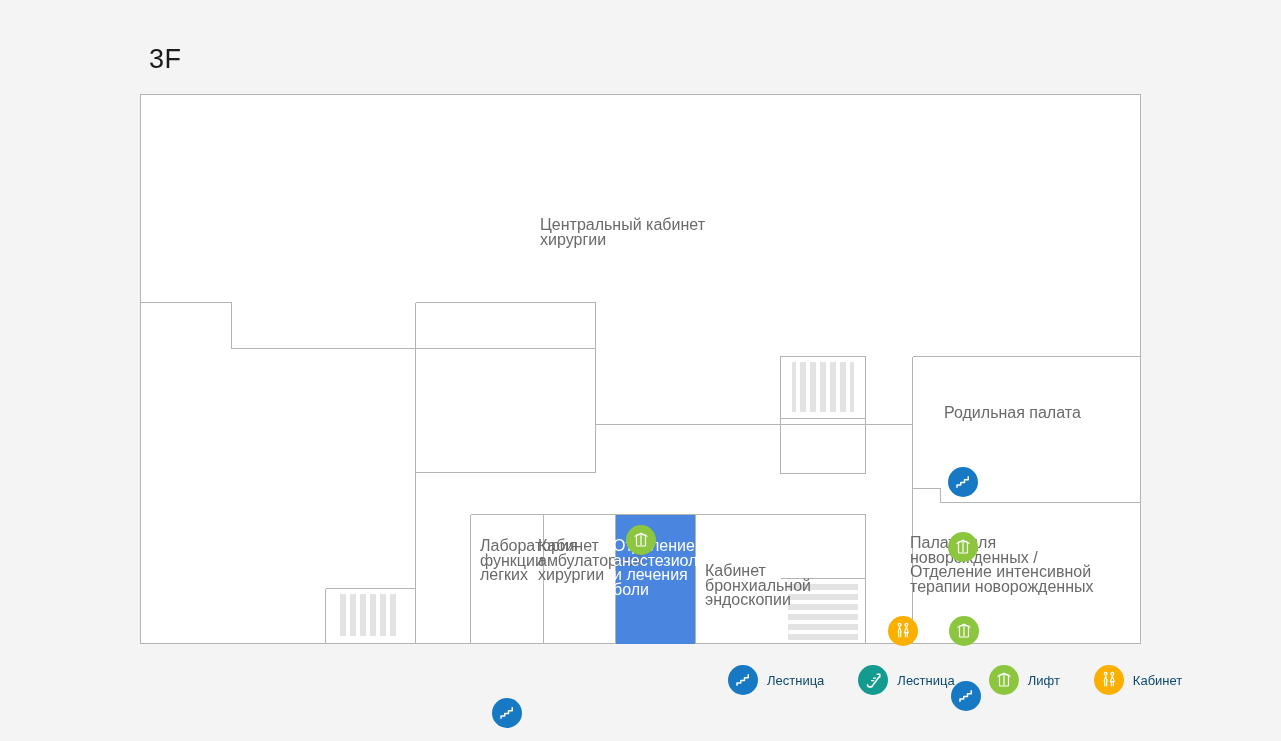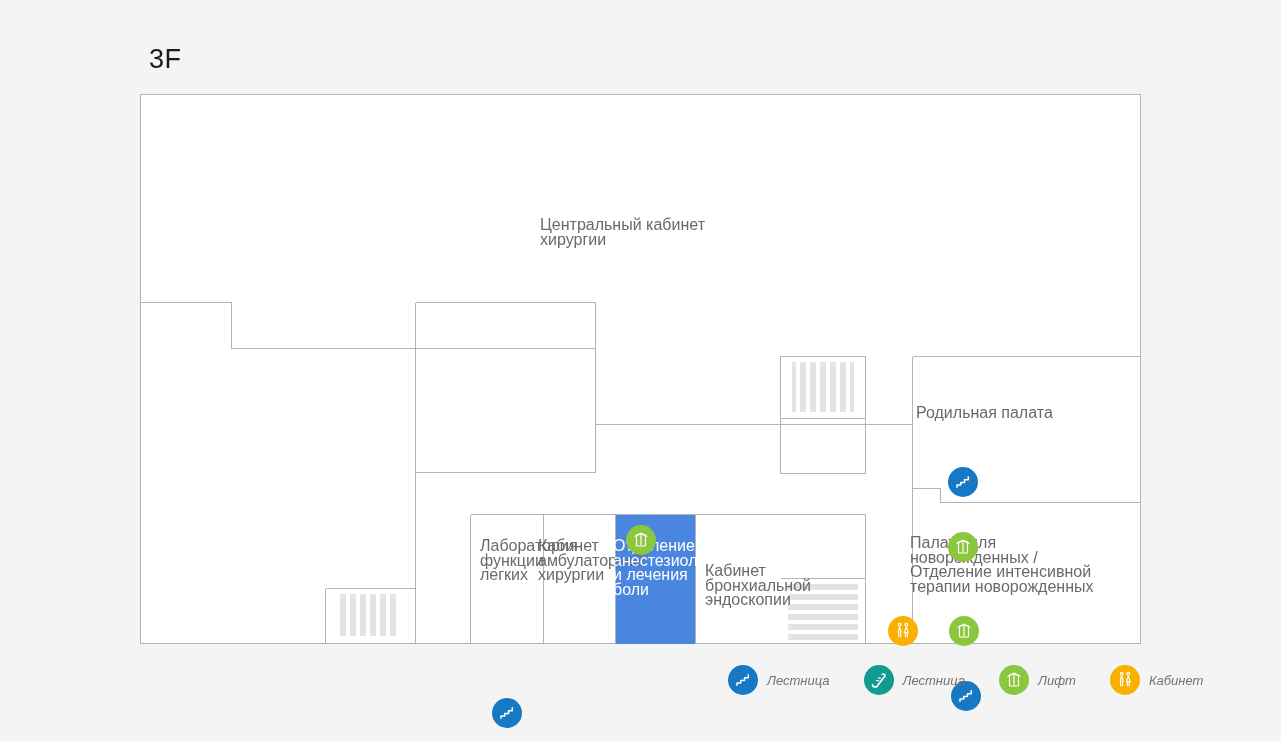--- a/index.html
+++ b/index.html
@@ -89,23 +89,22 @@
     height: 30px;
     border-radius: 50%;
     display: flex;
     align-items: center;
     justify-content: center;
     flex: none;
   }
   .legend-text {
     margin-left: 9px;
     font-size: 13px;
-    color: #737373;
+    color: #0c4a6e;
     white-space: nowrap;
-    font-style: italic;
   }
 </style>
 </head>
 <body>
 
 <div id="stage">
 
   <div id="floor-title">3F</div>
 
   <div id="map-wrap">
@@ -168,21 +167,21 @@
 легких</div>
     <div class="room-label" style="left:398px; top:445px; width:76px;">Кабинет
 амбулаторной
 хирургии</div>
     <div class="room-label highlighted" style="left:473px; top:445px; width:84px;">Отделение
 анестезиологии
 и лечения боли</div>
     <div class="room-label" style="left:565px; top:470px; width:80px;">Кабинет
 бронхиальной
 эндоскопии</div>
-    <div class="room-label" style="left:776px; top:312px; width:192px;">Родильная палата</div>
+    <div class="room-label" style="left:804px; top:312px; width:192px;">Родильная палата</div>
     <div class="room-label" style="left:770px; top:442px; width:196px;">Палата для новорожденных /
 Отделение интенсивной
 терапии новорожденных</div>
 
     <div class="map-icon icon-elev" style="left:486px; top:431px;">
       <svg width="18" height="18" viewBox="0 0 24 24" aria-hidden="true">
         <rect x="6" y="5" width="12" height="15" rx="1" fill="none" stroke="#ffffff" stroke-width="1.6"></rect>
         <line x1="12" y1="6" x2="12" y2="19" stroke="#ffffff" stroke-width="1.6"></line>
         <path d="M4 7 L12 3 L20 7" fill="none" stroke="#ffffff" stroke-width="1.6" stroke-linecap="round"></path>
       </svg>

